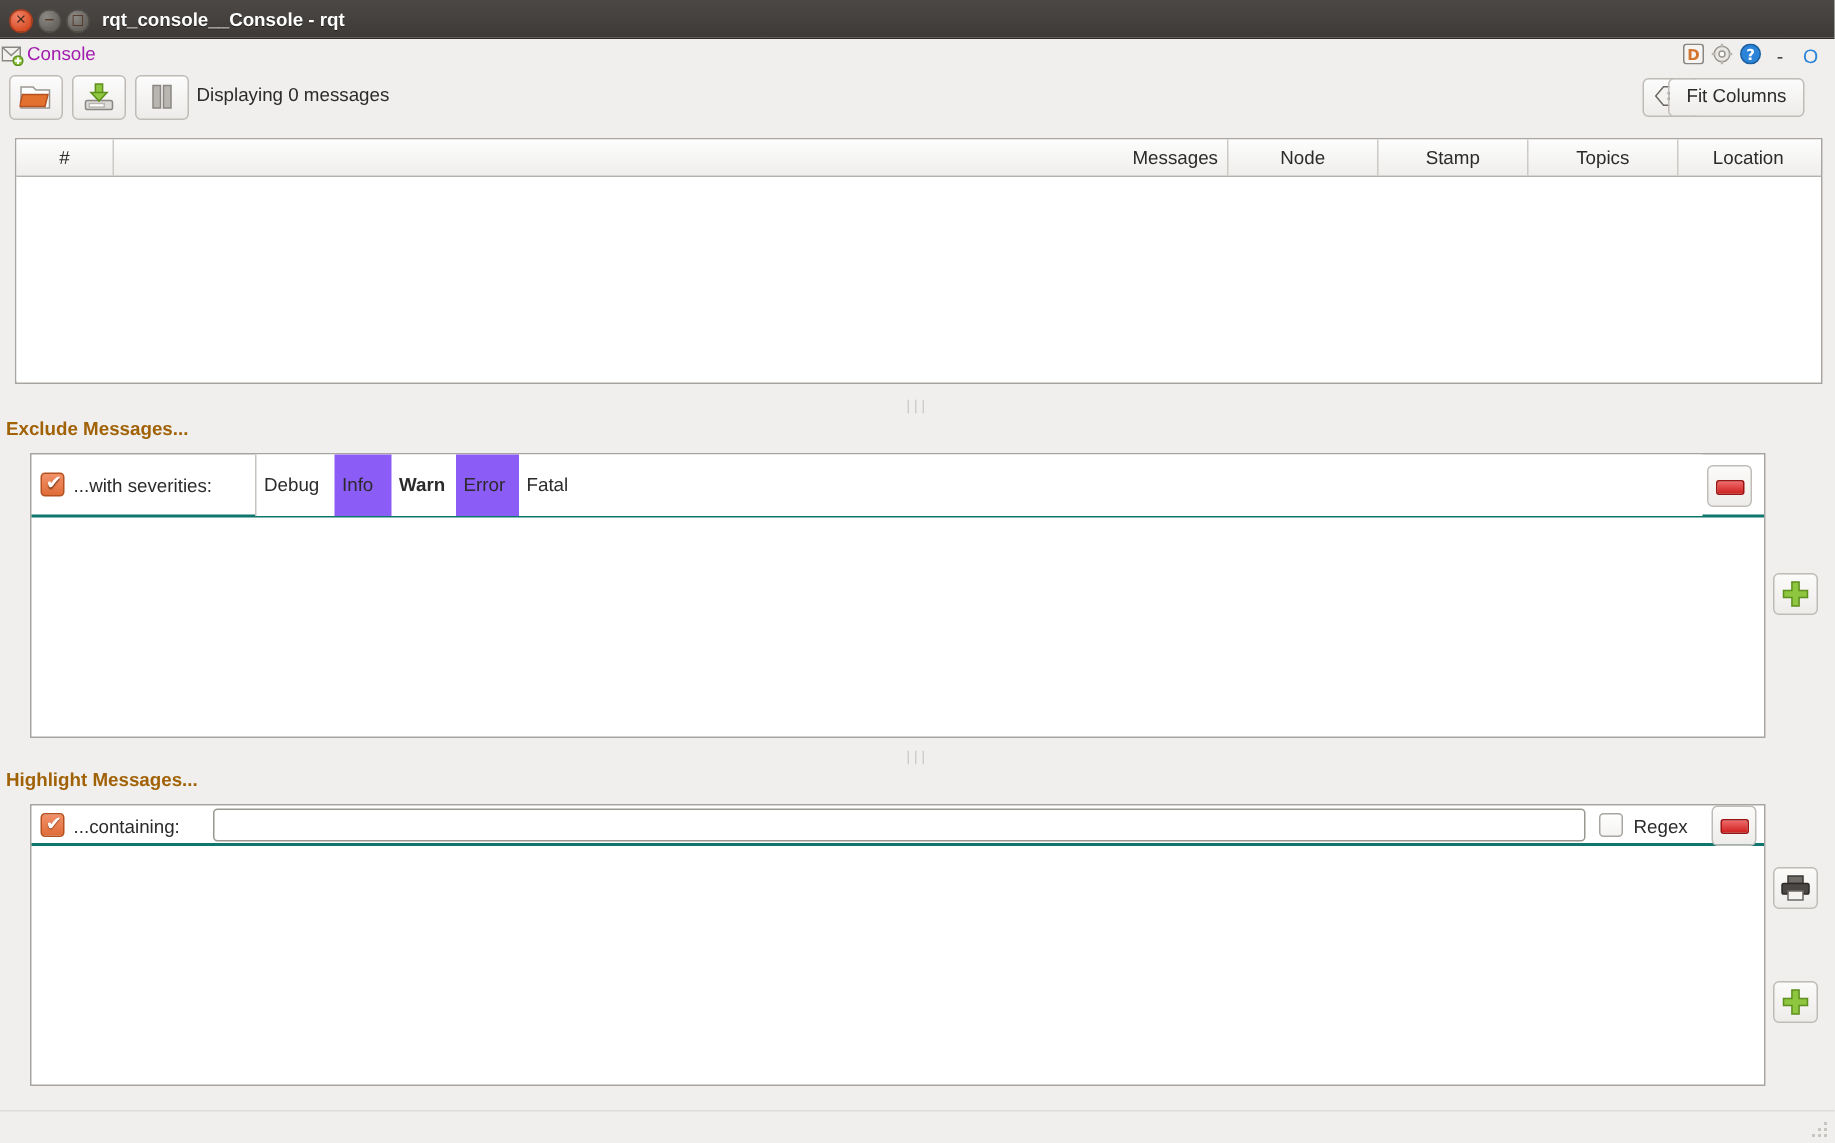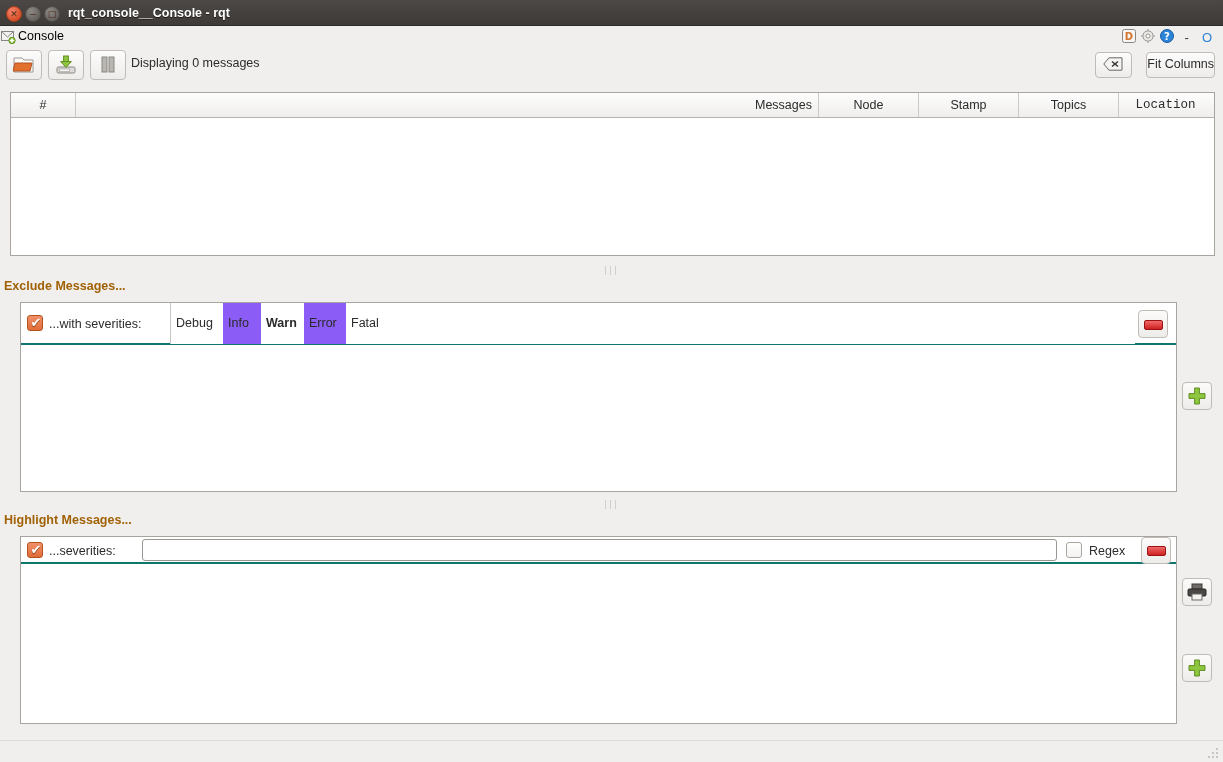--- a/index.html
+++ b/index.html
@@ -32,21 +32,21 @@
     position: absolute; left: 68px; top: 4px; height: 18px; line-height: 18px;
     color: #ffffff; font-size: 12.5px; font-weight: bold;
     text-shadow: 0 1px 0 rgba(0,0,0,.6);
   }
 
   
   #dock-header {
     position: absolute; left: 0; top: 26px; width: 1223px; height: 24px;
   }
   #dock-title {
-    position: absolute; left: 18px; top: 3px; font-size: 12.5px; color: #000000;
+    position: absolute; left: 18px; top: 3px; font-size: 12.5px; color: #a21caf;
   }
   #dock-icon {
     position: absolute; left: 1px; top: 4px; width: 15px; height: 14px;
   }
   #dock-right { position: absolute; right: 8px; top: 3px; height: 18px; }
   .mini-icon { display:inline-block; vertical-align: middle; margin-left: 2px; }
 
   
   #toolbar { position: absolute; left: 0; top: 50px; width: 1223px; height: 30px; }
   .tbtn {
@@ -60,21 +60,21 @@
   #btn-pause { left: 90px; }
   #msg-count {
     position: absolute; left: 131px; top: 6px; font-size: 12.5px; color: #2b2b2b;
   }
   #btn-clear {
     position: absolute; right: 91px; top: 2px; width: 35px; height: 24px;
     border: 1px solid #bfbcb8; border-radius: 4px;
     background: linear-gradient(to bottom, #fcfcfc 0%, #eeecea 100%);
   }
   #btn-fitcolumns {
-    position: absolute; right: 8px; top: 2px; height: 24px; padding: 0 0;
+    position: absolute; right: 20px; top: 2px; height: 24px; padding: 0 11px;
     line-height: 23px; font-size: 12.5px; color: #2b2b2b;
     border: 1px solid #bfbcb8; border-radius: 4px;
     background: linear-gradient(to bottom, #fcfcfc 0%, #eeecea 100%);
   }
 
   
   #table-wrap {
     position: absolute; left: 10px; top: 92px; width: 1203px; height: 162px;
     background: #ffffff; border: 1px solid #a8a5a1;
   }
@@ -268,21 +268,21 @@
   <div id="btn-fitcolumns">Fit Columns</div>
 </div>
 
 <div id="table-wrap">
   <div id="table-header">
       <div class="th" style="left: 0px; width: 65px;">#</div>
       <div class="th" style="left: 738px; width: 70px;">Messages</div>
       <div class="th" style="left: 808px; width: 100px;">Node</div>
       <div class="th" style="left: 908px; width: 100px;">Stamp</div>
       <div class="th" style="left: 1008px; width: 100px;">Topics</div>
-      <div class="th" style="left: 1108px; width: 93px; font-family: Liberation Mono, monospace;">Location</div>
+      <div class="th" style="left: 1108px; width: 93px;">Location</div>
     </div>
   <div id="table-body"></div>
 </div>
 
 <div class="splitter" style="top:262px;">
   <span>|||</span>
 </div>
 
 <div class="section-label" style="top:279px;">Exclude Messages...</div>
 
@@ -311,21 +311,21 @@
 
 <div class="splitter" style="top:496px;">
   <span>|||</span>
 </div>
 
 <div class="section-label" style="top:513px;">Highlight Messages...</div>
 
 <div class="filter-panel" id="highlight-panel" style="left:20px; top:536px; width:1155px; height:186px;">
   <div class="filter-row" style="height:27px;">
     <div class="cb checked" style="left:6px; top:5px;"></div>
-    <div class="field-label" style="left:28px; top:7px;">...severities:</div>
+    <div class="field-label" style="left:28px; top:7px;">...containing:</div>
     <input id="highlight-input" style="top: 2px; height: 22px;" type="text" placeholder="">
     <div class="cb unchecked" style="left:1045px; top:5px;"></div>
     <div class="field-label" style="left:1068px; top:7px;">Regex</div>
     <div class="sqbtn" style="left:1120px; top:0px; height:25px;">
       <div class="minus-glyph" style="top:8px;"></div>
     </div>
   </div>
 </div>
 
 <div class="sqbtn" style="left:1182px; top:578px;">

